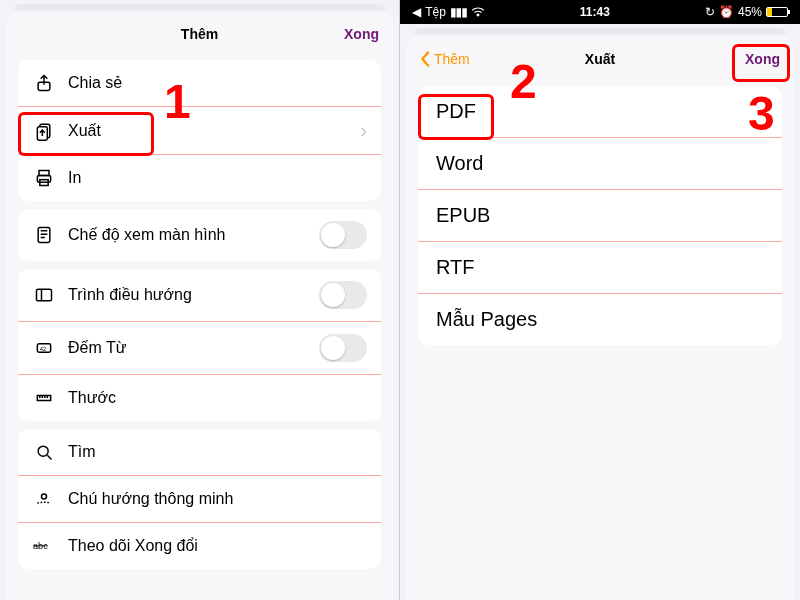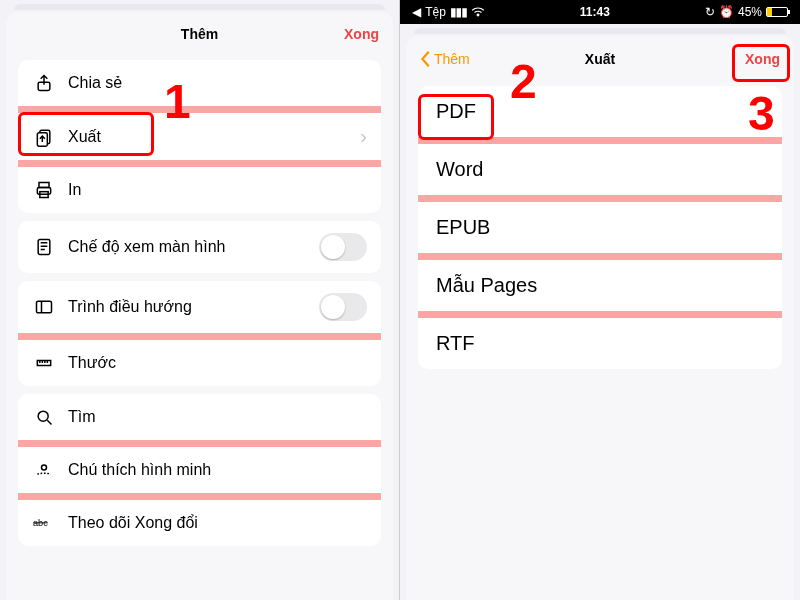--- a/index.html
+++ b/index.html
@@ -81,37 +81,37 @@
     }
     .nav-title {
       flex: 1;
       text-align: center;
       font-weight: 600;
       color: #000;
     }
     .nav-right {
       min-width: 80px;
       text-align: right;
-      color: #ef4444;
+      color: #701a75;
       font-weight: 600;
     }
     .chevron-back-svg { width: 12px; height: 18px; }
 
     .group {
       background: #fff;
       margin: 8px 12px;
       border-radius: 10px;
       overflow: hidden;
     }
     .row {
       display: flex;
       align-items: center;
       padding: 12px 14px;
       gap: 14px;
-      border-bottom: 7px solid #fca5a5;
+      border-bottom: 1px solid #fca5a5;
       font-size: 16px;
       color: #000;
     }
     .row:last-child { border-bottom: none; }
     .row .icon { width: 22px; height: 22px; flex: 0 0 22px; display: flex; align-items: center; justify-content: flex-end; }
     .row .label { flex: 1; }
     .row .chev { color: #c7c7cc; font-size: 20px; }
 
     .toggle {
       width: 48px; height: 28px;
@@ -218,20 +218,30 @@
               <rect x="3" y="5" width="18" height="14" rx="2"></rect>
               <line x1="9" y1="5" x2="9" y2="19"></line>
             </svg>
         </span>
         <span class="label">Trình điều hướng</span>
         <span class="toggle"></span>
       </div>
       <div class="row">
         <span class="icon">
           <svg viewBox="0 0 24 24" width="20" height="20" fill="none" stroke="#000" stroke-width="1.8">
+              <rect x="4" y="7" width="16" height="10" rx="2"></rect>
+              <text x="7" y="15" font-size="7" fill="#000" stroke="none">42</text>
+            </svg>
+        </span>
+        <span class="label">Đếm Từ</span>
+        <span class="toggle"></span>
+      </div>
+      <div class="row">
+        <span class="icon">
+          <svg viewBox="0 0 24 24" width="20" height="20" fill="none" stroke="#000" stroke-width="1.8">
               <rect x="4" y="9" width="16" height="6"></rect>
               <line x1="7" y1="9" x2="7" y2="12"></line>
               <line x1="10" y1="9" x2="10" y2="12"></line>
               <line x1="13" y1="9" x2="13" y2="12"></line>
               <line x1="16" y1="9" x2="16" y2="12"></line>
             </svg>
         </span>
         <span class="label">Thước</span>
       </div>
     </div>
@@ -246,21 +256,21 @@
         </span>
         <span class="label">Tìm</span>
       </div>
       <div class="row">
         <span class="icon">
           <svg viewBox="0 0 24 24" width="20" height="20" fill="none" stroke="#000" stroke-width="1.8">
               <circle cx="12" cy="9" r="3"></circle>
               <path d="M4 17c2-1 5-1 8-1s6 0 8 1" stroke-dasharray="2 2"></path>
             </svg>
         </span>
-        <span class="label">Chú thích hình minh</span>
+        <span class="label">Chú hướng thông minh</span>
       </div>
       <div class="row">
         <span class="icon">
           <svg viewBox="0 0 24 24" width="22" height="20">
               <text x="0" y="15" font-size="11" fill="#000" text-decoration="line-through">abc</text>
             </svg>
         </span>
         <span class="label">Theo dõi Xong đổi</span>
       </div>
     </div>
@@ -312,24 +322,24 @@
       <div class="row row-format">
         <span class="label">PDF</span>
       </div>
       <div class="row row-format">
         <span class="label">Word</span>
       </div>
       <div class="row row-format">
         <span class="label">EPUB</span>
       </div>
       <div class="row row-format">
+        <span class="label">RTF</span>
+      </div>
+      <div class="row row-format">
         <span class="label">Mẫu Pages</span>
-      </div>
-      <div class="row row-format">
-        <span class="label">RTF</span>
       </div>
     </div>
 
     <div class="callout" style="left:12px; top:58px; width:76px; height:46px;"></div>
     <div class="step-num" style="left:104px; top:18px;">2</div>
     <div class="callout" style="left:326px; top:8px; width:58px; height:38px;"></div>
     <div class="step-num" style="left:342px; top:50px;">3</div>
   </div>
 </div>
 

